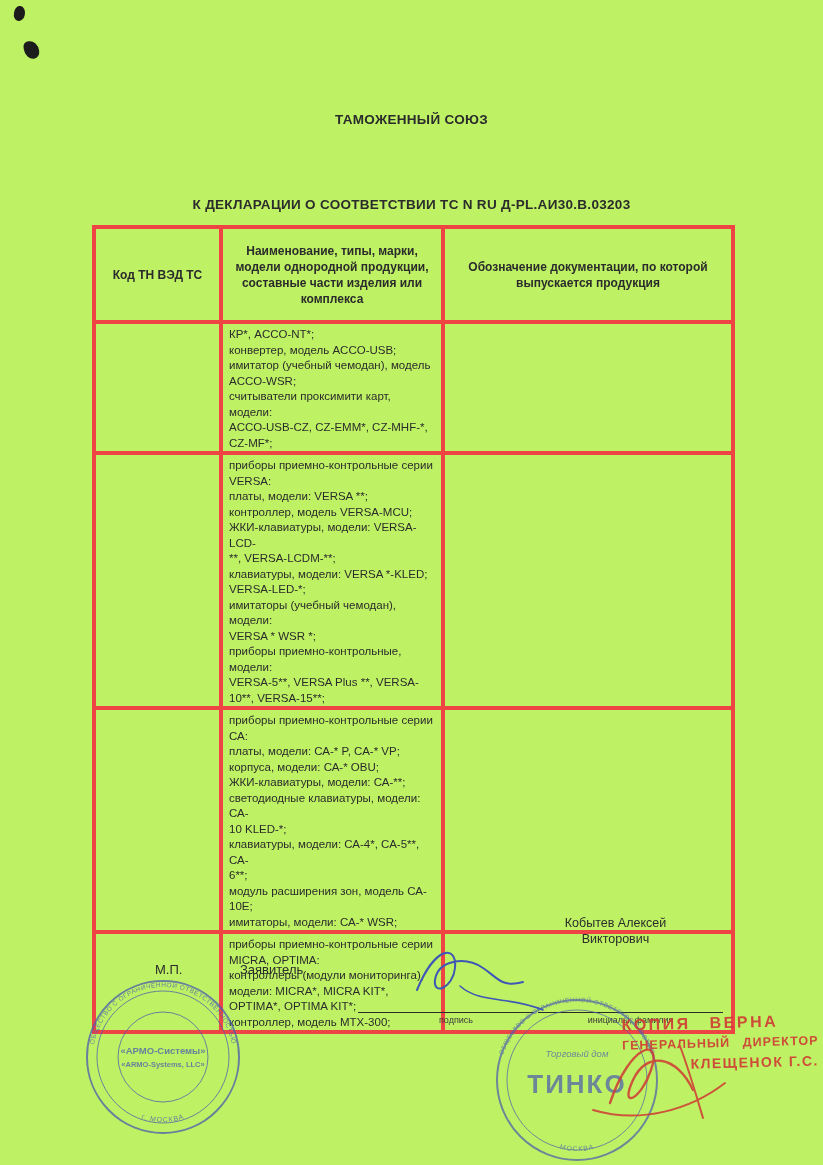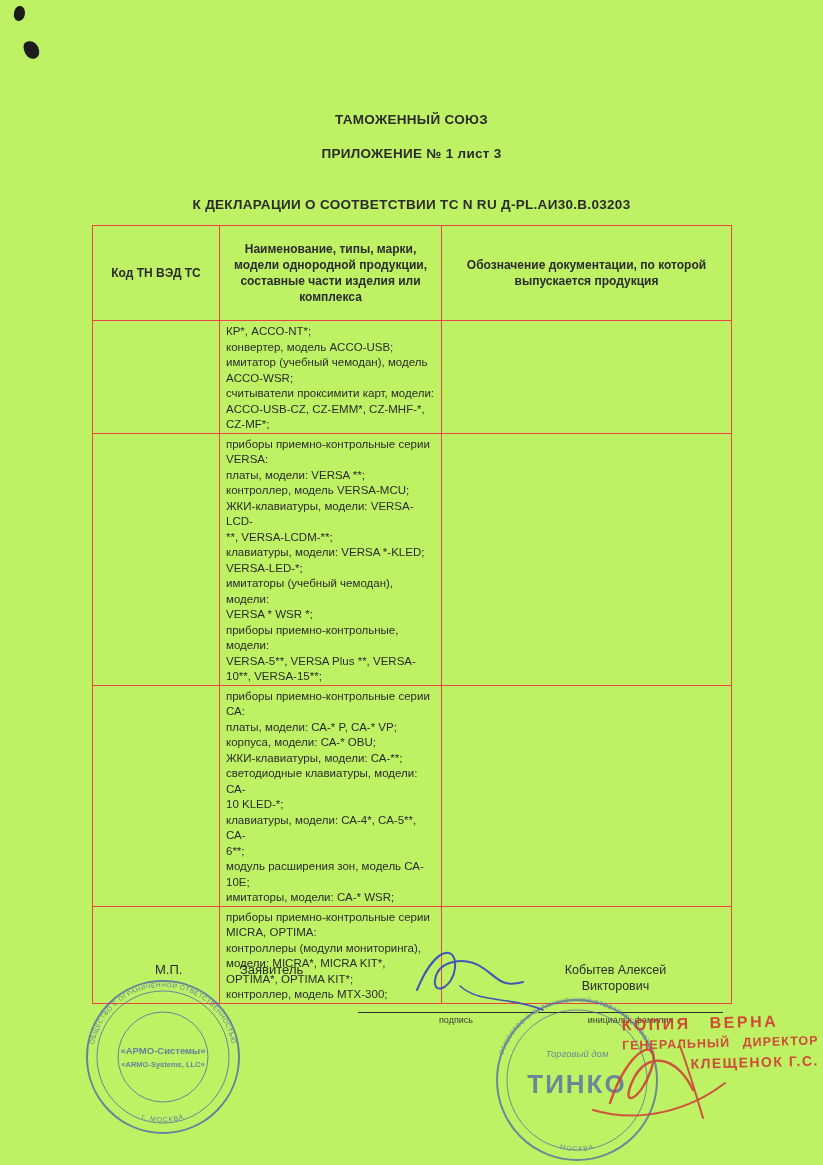--- a/index.html
+++ b/index.html
@@ -22,21 +22,21 @@
   .t1{top:112px;}
   .t2{top:146px;}
   .t3{top:180px;margin-top:17px;}
 
   
   table.doc-table{
     position:absolute;left:92px;top:225px;
     width:639px;border-collapse:collapse;table-layout:fixed;
   }
   table.doc-table td{
-    border:1px solid #ef4444;
+    border:4px solid #ef4444;
     vertical-align:top;
     white-space:pre-line;
     font-size:11.5px;line-height:15.5px;
     padding:3px 5px 0 6px;
     overflow:hidden;
   }
   table.doc-table td.hdr{
     font-weight:bold;font-size:12px;line-height:16px;
     text-align:center;vertical-align:middle;padding:4px 6px;
   }
@@ -45,21 +45,21 @@
   tr.r2{height:212px;}
   tr.r3{height:211px;}
   tr.r4{height:94px;}
 
   
   .abs{position:absolute;}
   .mp{left:120px;top:962px;font-size:13px;margin-left:35px;}
   .applicant{left:240px;top:962px;font-size:13px;}
   .sig-line{left:358px;top:1012px;width:176px;border-top:1.5px solid #2b2b2b;}
   .sig-caption{left:368px;top:1015px;width:176px;text-align:center;font-size:9px;color:#3a3a3a;}
-  .name{left:528px;top:962px;width:175px;text-align:center;font-size:12.5px;white-space:pre-line;line-height:16px;}
+  .name{left:528px;top:915px;width:175px;text-align:center;font-size:12.5px;white-space:pre-line;line-height:16px;}
   .name-line{left:538px;top:1012px;width:185px;border-top:1.5px solid #2b2b2b;}
   .name-caption{left:538px;top:1015px;width:185px;text-align:center;font-size:9px;color:#3a3a3a;}
 
   
   .stamp{position:absolute;opacity:.75;}
   .stamp-left{left:78px;top:972px;}
   .stamp-right{left:490px;top:993px;opacity:.7;}
   .stamp text{fill:#4a5cae;font-family:"Liberation Sans",sans-serif;}
   .stamp circle{stroke:#4a5cae;fill:none;}
 
@@ -78,21 +78,20 @@
 </style>
 </head>
 <body>
 
 <div class="page">
 
   <div class="artifact a1"></div>
   <div class="artifact a2"></div>
 
   <div class="title t1">ТАМОЖЕННЫЙ СОЮЗ</div>
-  <div class="title t2">ПРИЛОЖЕНИЕ № 1 лист 3</div>
   <div class="title t3">К ДЕКЛАРАЦИИ О СООТВЕТСТВИИ ТС N RU Д-PL.АИ30.В.03203</div>
 
   <table class="doc-table">
     <colgroup>
       <col style="width:127px">
         <col style="width:222px">
         <col style="width:290px">
     </colgroup>
     <tbody>
         <tr class="r-hdr">

